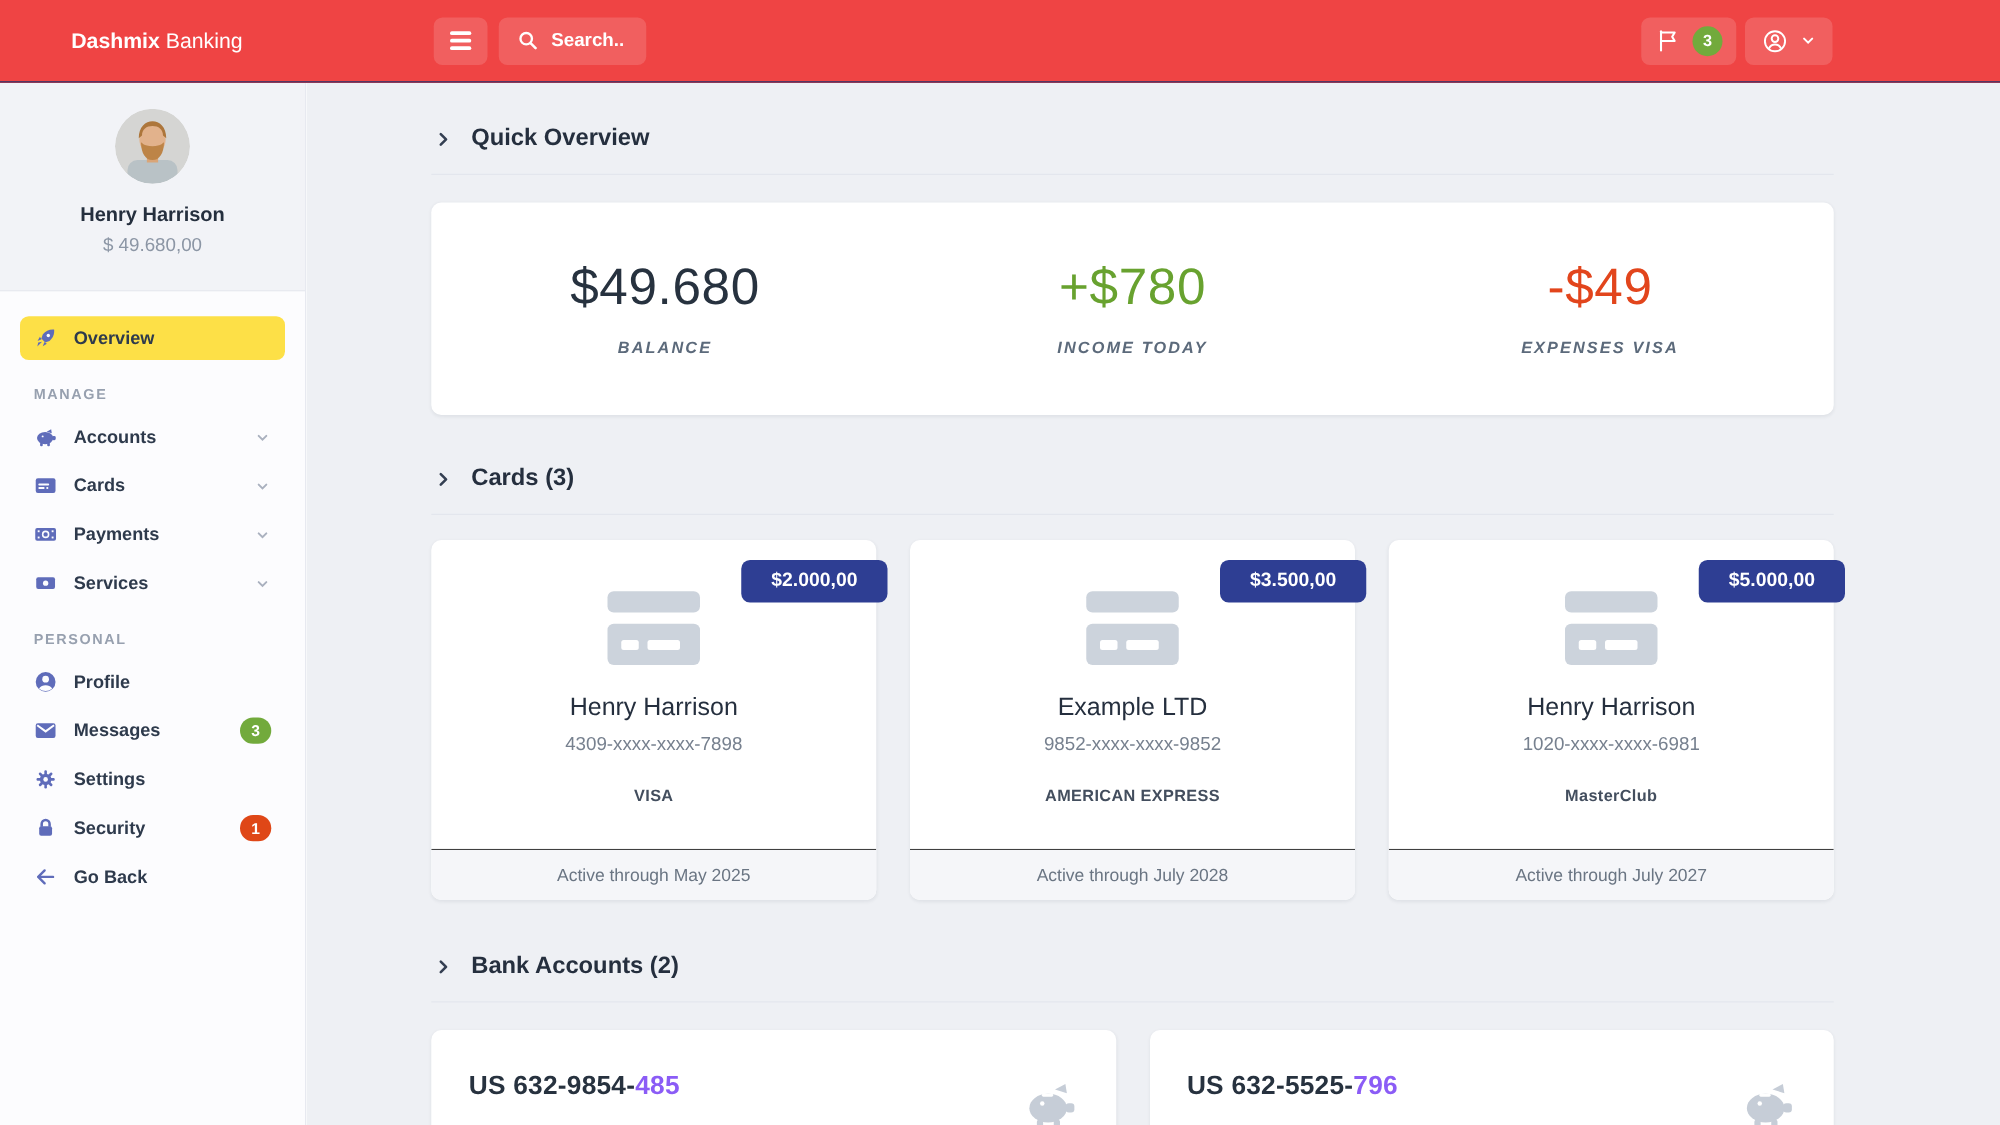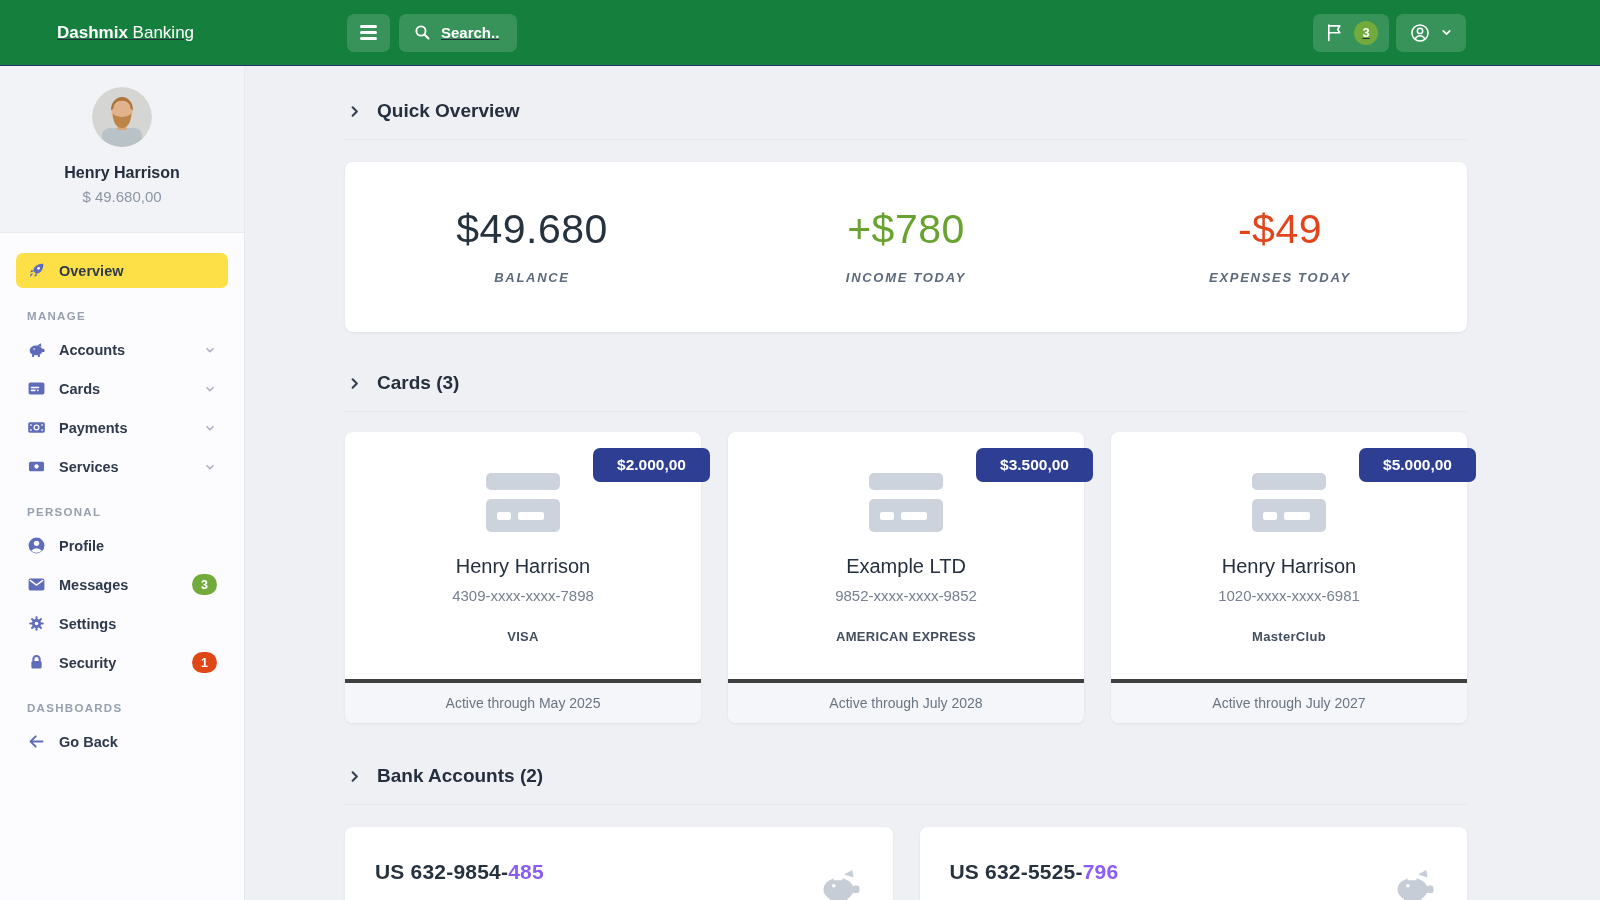--- a/index.html
+++ b/index.html
@@ -1,20 +1,20 @@
 <!DOCTYPE html>
 <html><head>
 <meta charset="utf-8">
 <style>
   * { margin:0; padding:0; box-sizing:border-box; }
   html,body { width:1600px; height:900px; overflow:hidden; }
   body { font-family:"Liberation Sans", sans-serif; background:#eef0f4; color:#27323f; }
 
   
-  .navbar { position:fixed; top:0; left:0; right:0; height:66px; background:#15803d; display:flex; align-items:center; z-index:100; border-bottom:1px solid #25306e;text-decoration:underline; }
+  .navbar { position:fixed; top:0; left:0; right:0; height:66px; background:#ef4444; display:flex; align-items:center; z-index:100; border-bottom:1px solid #25306e; }
   .brand { width:245px; padding-left:57px; color:#fff; font-size:17px; white-space:nowrap; }
   .brand .b { font-weight:700; } .brand .r { font-weight:400; }
   .nav-left { display:flex; gap:9px; margin-left:102px; }
   .nbtn { background:rgba(255,255,255,.15); border:none; border-radius:7px; height:38px; display:flex; align-items:center; color:#fff; cursor:pointer; font-family:inherit; }
   .hamburger { width:43px; justify-content:center; flex-direction:column; gap:3.5px; }
   .hamburger i { display:block; width:17px; height:2.6px; background:#fff; border-radius:2px; }
   .searchbtn { padding:0 18px 0 15px; gap:10px; font-size:15px; font-weight:700;text-align:right; }
   .nav-right { margin-left:auto; margin-right:134px; display:flex; gap:7px; }
   .flagbtn { padding:0 11px; gap:9px; }
   .flag-badge { width:24px; height:24px; border-radius:50%; background:#72aa3c; font-size:13px; font-weight:700; display:flex; align-items:center; justify-content:center; }
@@ -54,21 +54,21 @@
   .ccard { position:relative; background:#fff; border-radius:8px; box-shadow:0 1px 3px rgba(30,40,60,.07); text-align:center; }
   .amount-badge { position:absolute; top:16px; right:-9px; background:#2e3e93; color:#fff; font-size:15.5px; font-weight:700; padding:8px 24px; border-radius:7px; }
   .cc-art { width:74px; margin:41px auto 0; }
   .cc-top { height:17px; border-radius:5px; background:#ccd3dc; }
   .cc-bot { margin-top:9px; height:33px; border-radius:5px; background:#ccd3dc; display:flex; align-items:center; gap:7px; padding-left:11px; }
   .cc-bot i { display:block; height:8px; border-radius:2px; background:#fff; }
   .cc-bot i:first-child { width:14px; } .cc-bot i:last-child { width:26px; }
   .holder { margin-top:23px; font-size:20px; font-weight:500; color:#252f3e; }
   .cnum { margin-top:9px; font-size:15px; color:#77818f; }
   .cbrand { margin-top:25px; font-size:13px; font-weight:700; color:#434e5e; letter-spacing:.3px; }
-  .cfoot { margin-top:35px; background:#f5f6f9; border-top:4px solid #404040; border-radius:0 0 8px 8px; padding:12px; font-size:14px; color:#6a7583; }
+  .cfoot { margin-top:35px; background:#f5f6f9; border-top:1px solid #404040; border-radius:0 0 8px 8px; padding:12px; font-size:14px; color:#6a7583; }
 
   .acct-grid { margin-top:22px; display:grid; grid-template-columns:1fr 1fr; gap:27px; }
   .acct { background:#fff; border-radius:8px 8px 0 0; box-shadow:0 1px 3px rgba(30,40,60,.07); height:150px; padding:28px 30px 0; display:flex; justify-content:space-between; align-items:flex-start; }
   .acct-num { font-size:21px; font-weight:700; color:#27323f; letter-spacing:.2px; padding-top:5px; }
   .acct-num .suffix { color:#8b5cf6; }
   .piggy-big { width:44px; height:40px; margin-top:12px; display:flex; }
 </style>
 </head>
 <body>
 
@@ -267,21 +267,20 @@
       <span class="ic">
         <svg viewBox="0 0 24 24">
             <path d="M8 10.5V7.8a4 4 0 018 0v2.7" fill="none" stroke="currentColor" stroke-width="2.6"></path>
             <rect x="5.5" y="10" width="13" height="9.6" rx="2" fill="currentColor"></rect>
           </svg>
       </span>
       <span>Security</span>
       <span class="pill red">1</span>
     </div>
 
-    <div class="ntitle">DASHBOARDS</div>
 
     <div class="nitem">
       <span class="ic">
         <svg viewBox="0 0 24 24" fill="none" stroke="currentColor" stroke-width="2.4" stroke-linecap="round" stroke-linejoin="round">
             <path d="M19.5 12H5"></path>
             <path d="M11 5.5L4.5 12l6.5 6.5"></path>
           </svg>
       </span>
       <span>Go Back</span>
     </div>
@@ -303,21 +302,21 @@
       <div class="stat">
         <div class="stat-val">$49.680</div>
         <div class="stat-lbl">BALANCE</div>
       </div>
       <div class="stat">
         <div class="stat-val green">+$780</div>
         <div class="stat-lbl">INCOME TODAY</div>
       </div>
       <div class="stat">
         <div class="stat-val red">-$49</div>
-        <div class="stat-lbl">EXPENSES TODAY</div>
+        <div class="stat-lbl">EXPENSES VISA</div>
       </div>
     </div>
   </section>
 
   <section>
     <div class="sec-head">
       <span class="ar">
           <svg viewBox="0 0 16 16" fill="none" stroke="currentColor" stroke-width="2.2" stroke-linecap="round" stroke-linejoin="round">
             <path d="M6 3.5L10.5 8 6 12.5"></path>
           </svg>

